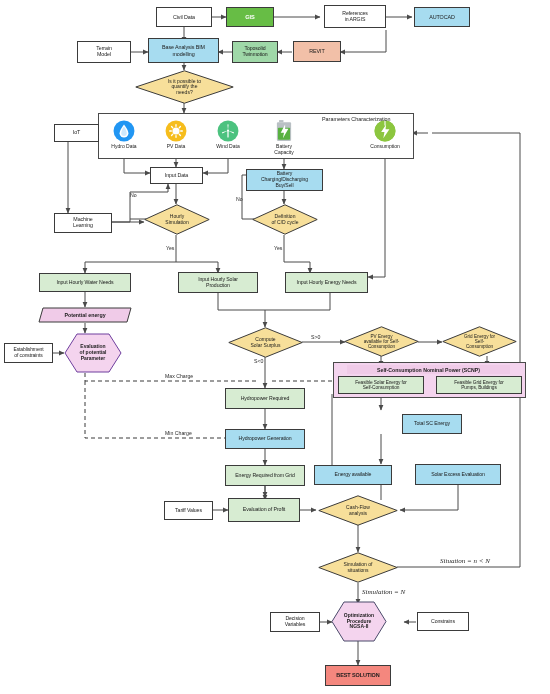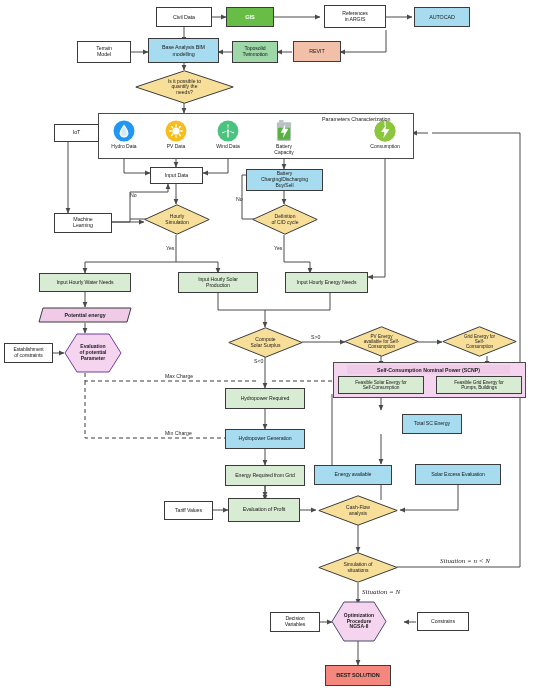--- a/index.html
+++ b/index.html
@@ -502,15 +502,15 @@
 
   <div class="edge-label" style="left:130px; top:192px;">No</div>
   <div class="edge-label" style="left:236px; top:196px;">No</div>
   <div class="edge-label" style="left:166px; top:245px;">Yes</div>
   <div class="edge-label" style="left:274px; top:245px;">Yes</div>
   <div class="edge-label" style="left:311px; top:334px;">S&gt;0</div>
   <div class="edge-label" style="left:254px; top:358px;">S&lt;0</div>
   <div class="edge-label" style="left:165px; top:373px;">Max Charge</div>
   <div class="edge-label" style="left:165px; top:430px;">Min Charge</div>
   <div class="edge-label ital" style="left:440px; top:557px;">Situation = n &lt; N</div>
-  <div class="edge-label ital" style="left:362px; top:588px;">Situation = N</div>
+  <div class="edge-label ital" style="left:362px; top:588px;">Simulation = N</div>
 
 </div>
 
 </body></html>

